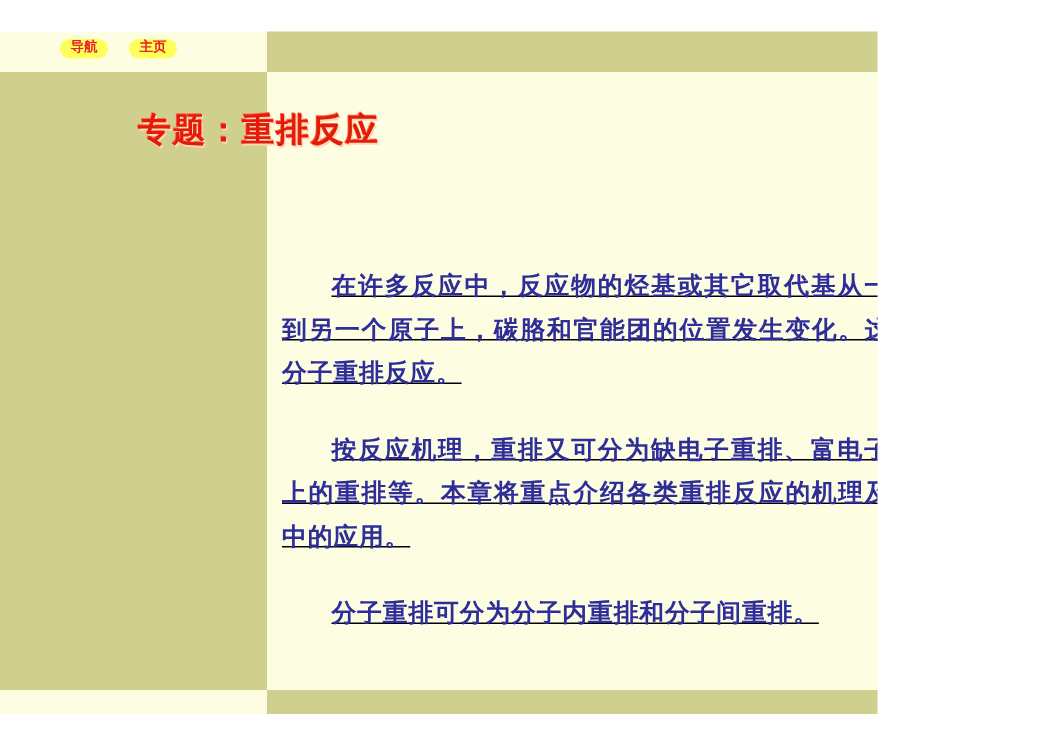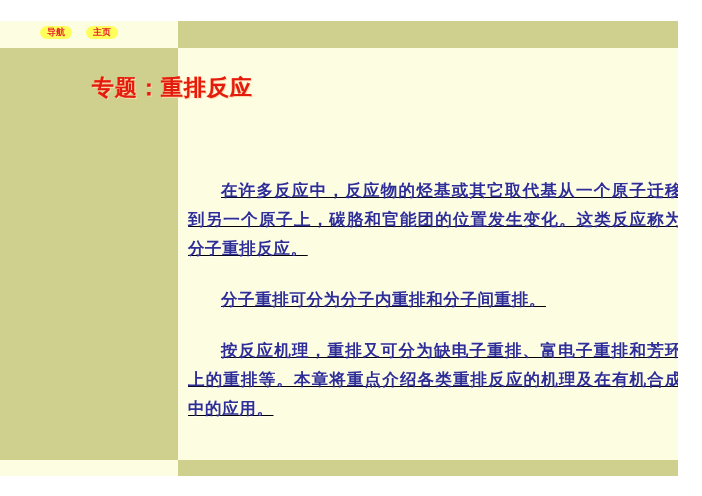--- a/index.html
+++ b/index.html
@@ -6,21 +6,21 @@
     margin: 0;
     padding: 0;
     background: #ffffff;
   }
   body {
     font-family: "Liberation Sans", sans-serif;
   }
 
   #slide {
     position: relative;
-    width: 678px;
+    width: 585px;
     height: 496px;
     overflow: hidden;
     background: #ffffff;
   }
 
   
   
   .bg-left-col {
     position: absolute;
     left: 0;
@@ -164,17 +164,17 @@
   <div class="nav-buttons">
     <span class="nav-btn">导航</span>
     <span class="nav-btn">主页</span>
   </div>
 
 
   <div class="slide-title">专题：重排反应</div>
 
   <div class="body-block">
     <p class="para">在许多反应中，反应物的烃基或其它取代基从一个原子迁移到另一个原子上，碳胳和官能团的位置发生变化。这类反应称为分子重排反应。</p>
+    <p class="para">按反应机理，重排又可分为缺电子重排、富电子重排和芳环上的重排等。本章将重点介绍各类重排反应的机理及在有机合成中的应用。</p>
     <p class="para">分子重排可分为分子内重排和分子间重排。</p>
-    <p class="para">按反应机理，重排又可分为缺电子重排、富电子重排和芳环上的重排等。本章将重点介绍各类重排反应的机理及在有机合成中的应用。</p>
   </div>
 
 </div>
 
 </body></html>

